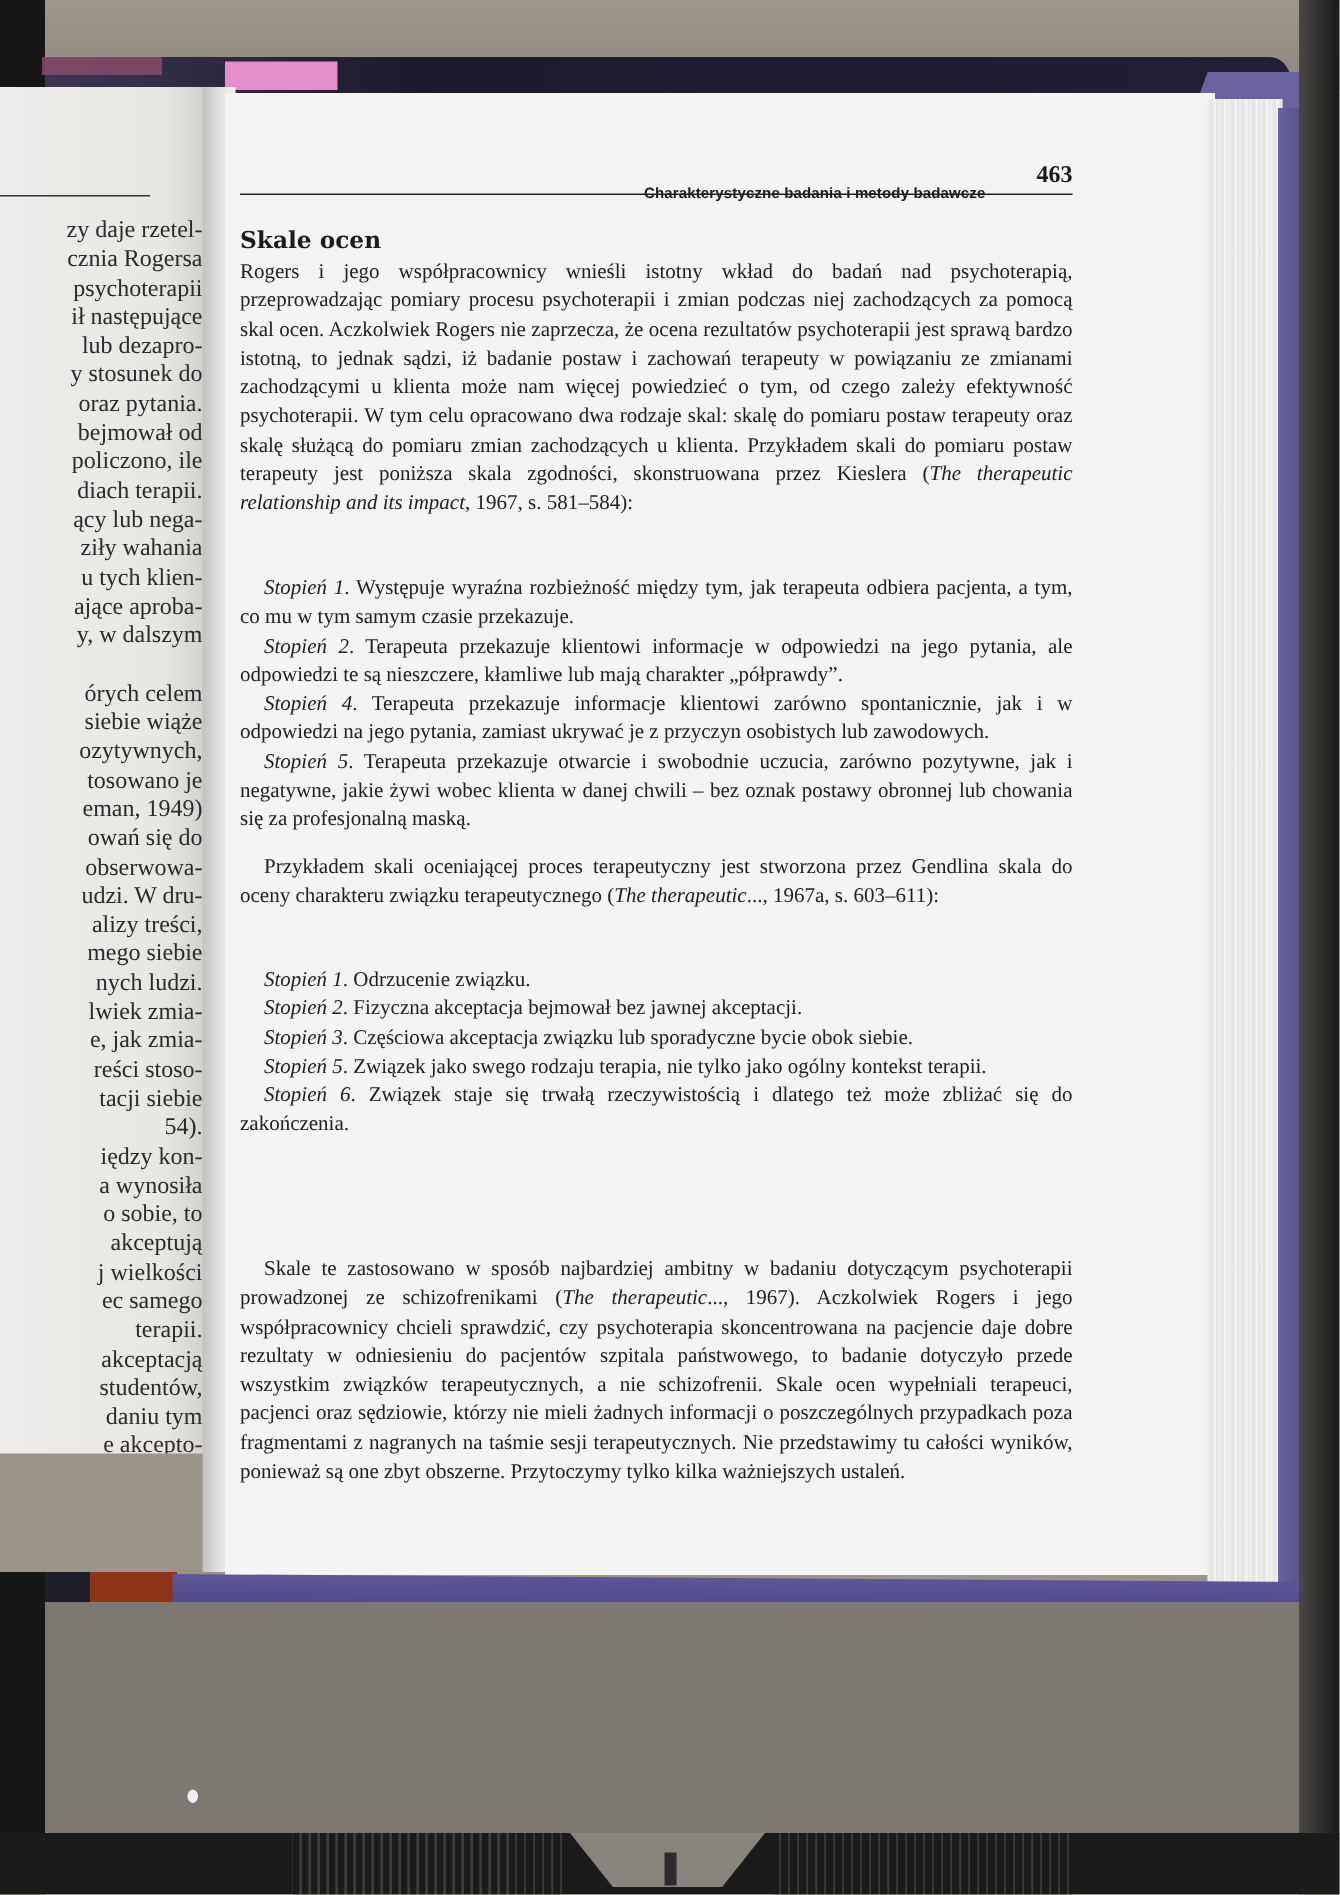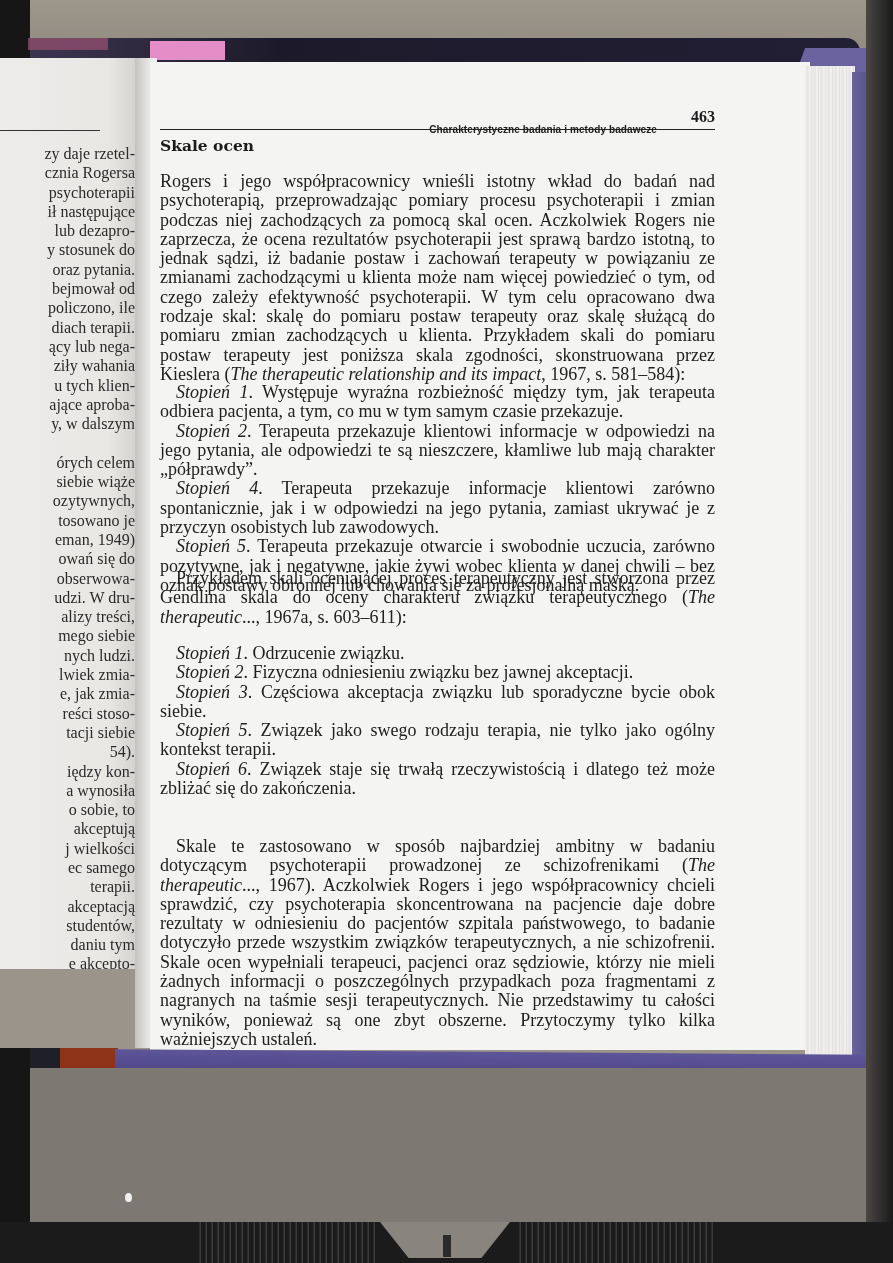--- a/index.html
+++ b/index.html
@@ -109,26 +109,26 @@
     }
     .running-head .num {
       position:absolute; right:0; top:0;
       font-family:Liberation Serif, serif; font-weight:bold;
       font-size:16px; color:#1b1b1b;
     }
     .head-rule {
       position:absolute; left:160px; top:129px; width:555px; height:1px; background:#222;
     }
     .section-title {
-      position:absolute; left:160px; top:136px;
+      position:absolute; left:160px; top:150px;
       font-family:"DejaVu Serif",serif; font-weight:bold; font-size:15.5px; color:#1b1b1b;
     }
     .body {
       position:absolute; left:160px; width:555px;
-      font-size:18px; line-height:19.3px; color:#202020;
+      font-size:14px; line-height:19.3px; color:#202020;
       text-align:justify;
     }
     .body p { margin:0; }
     .indent { text-indent:16px; }
     .item { text-indent:16px; }
     .item em { font-style:italic;margin-top:27px; }
   </style>
 </head>
 <body>
 
@@ -231,21 +231,21 @@
 </div>
 
 <div class="body" style="top:569px;">
   <p class="indent">
     <span>Przykładem skali oceniającej proces terapeutyczny jest stworzona przez Gendlina skala do oceny charakteru związku terapeutycznego (</span><em>The therapeutic</em><span>..., 1967a, s. 603–611):</span>
   </p>
 </div>
 
 <div class="body" style="top:644px;">
   <p class="item"><em>Stopień 1</em><span>. Odrzucenie związku.</span></p>
-  <p class="item"><em>Stopień 2</em><span>. Fizyczna odniesieniu związku bez jawnej akceptacji.</span></p>
+  <p class="item"><em>Stopień 2</em><span>. Fizyczna akceptacja bejmował bez jawnej akceptacji.</span></p>
   <p class="item"><em>Stopień 3</em><span>. Częściowa akceptacja związku lub sporadyczne bycie obok siebie.</span></p>
   <p class="item"><em>Stopień 5</em><span>. Związek jako swego rodzaju terapia, nie tylko jako ogólny kontekst terapii.</span></p>
   <p class="item"><em>Stopień 6</em><span>. Związek staje się trwałą rzeczywistością i dlatego też może zbliżać się do zakończenia.</span></p>
 </div>
 
 <div class="body" style="top:812px;margin-top:25px;">
   <p class="indent">
     <span>Skale te zastosowano w sposób najbardziej ambitny w badaniu dotyczącym psychoterapii prowadzonej ze schizofrenikami (</span><em>The therapeutic</em><span>..., 1967). Aczkolwiek Rogers i jego współpracownicy chcieli sprawdzić, czy psychoterapia skoncentrowana na pacjencie daje dobre rezultaty w odniesieniu do pacjentów szpitala państwowego, to badanie dotyczyło przede wszystkim związków terapeutycznych, a nie schizofrenii. Skale ocen wypełniali terapeuci, pacjenci oraz sędziowie, którzy nie mieli żadnych informacji o poszczególnych przypadkach poza fragmentami z nagranych na taśmie sesji terapeutycznych. Nie przedstawimy tu całości wyników, ponieważ są one zbyt obszerne. Przytoczymy tylko kilka ważniejszych ustaleń.</span>
   </p>
 </div>

